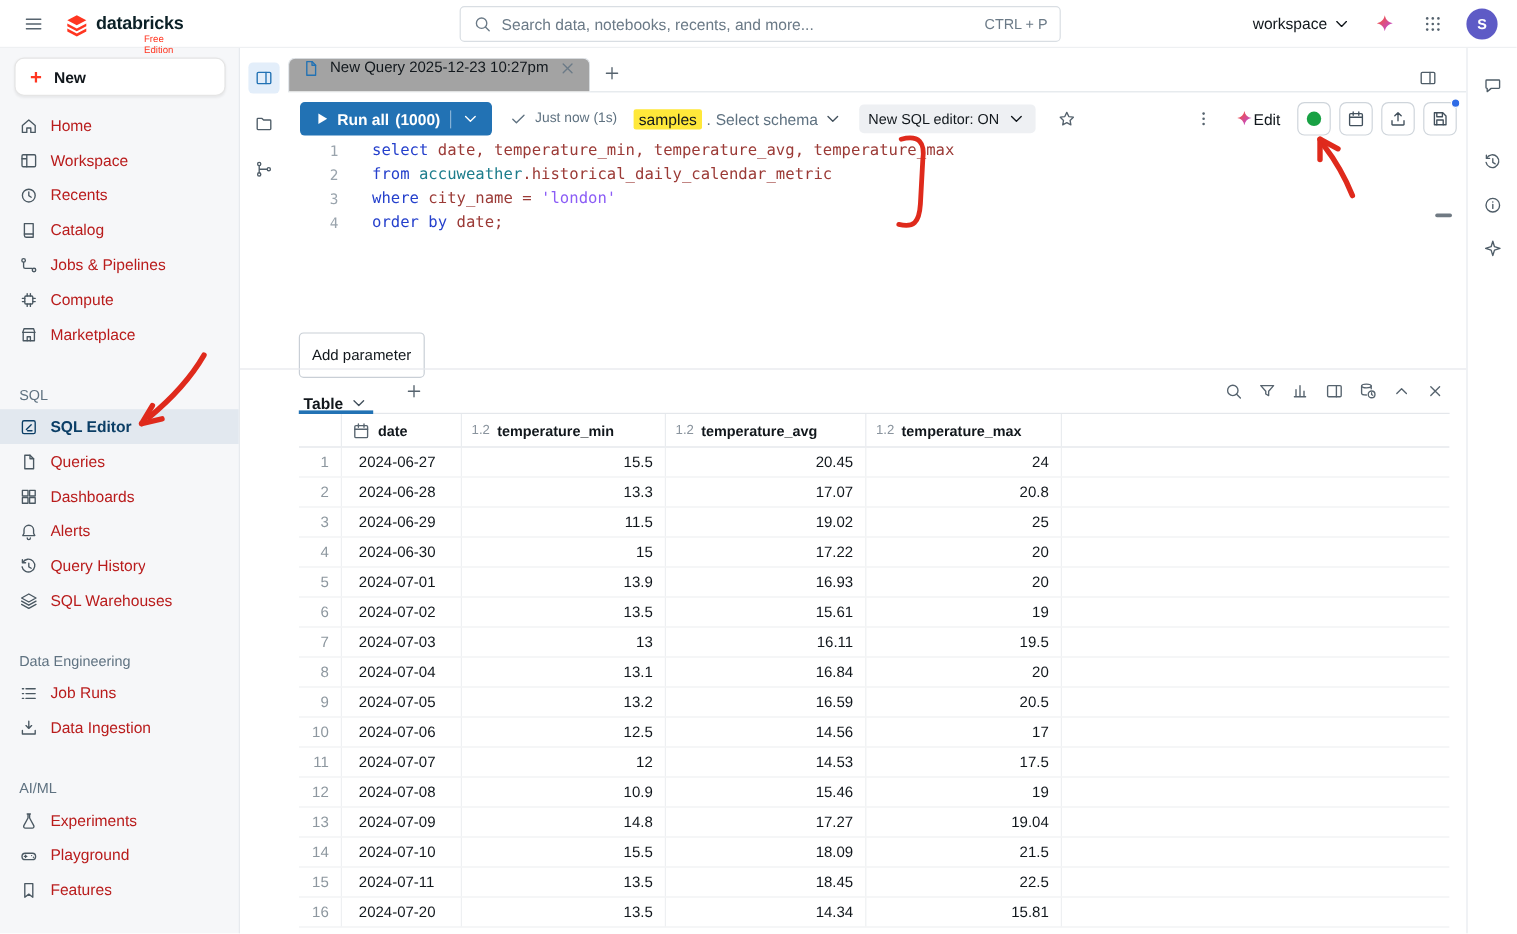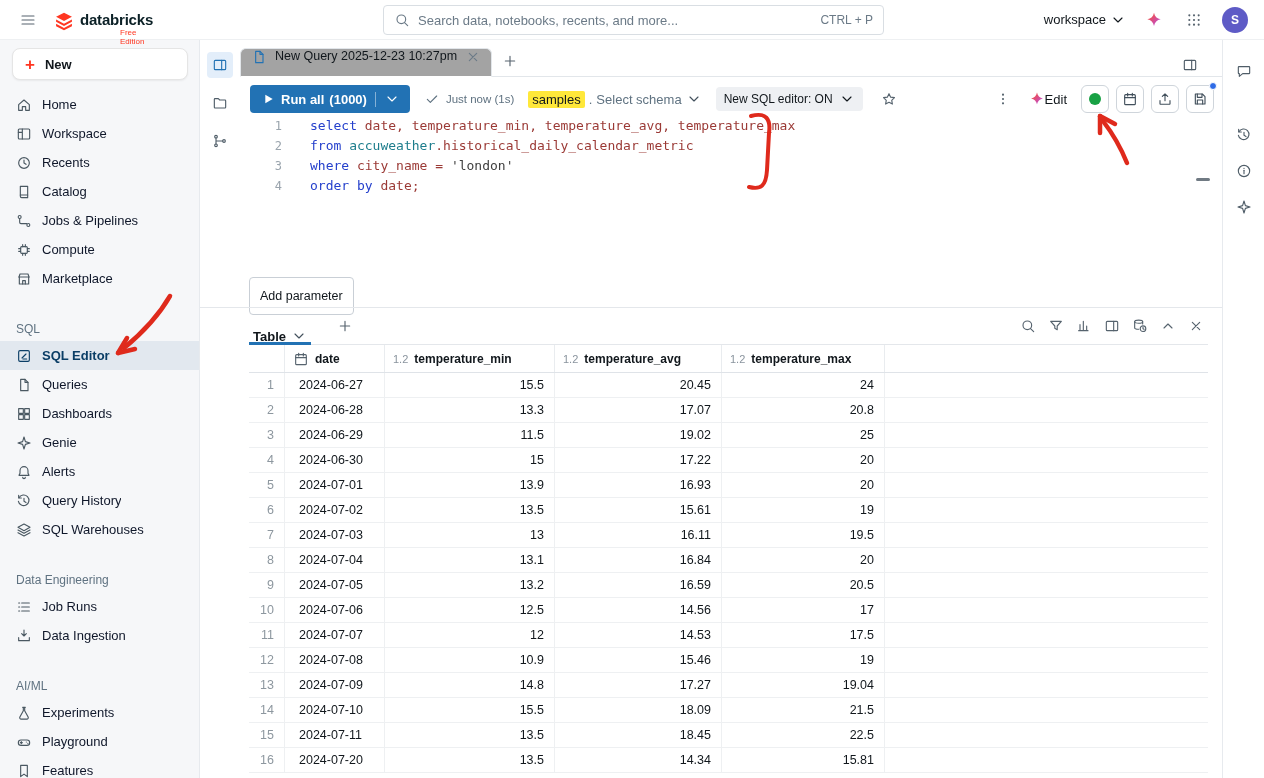--- a/index.html
+++ b/index.html
@@ -35,21 +35,21 @@
   .sidebar{position:absolute;left:0;top:40px;bottom:0;width:200px;background:#f6f7f9;
     border-right:1px solid #e7eaee;padding-top:8px;overflow:hidden}
   .new-btn{display:flex;align-items:center;gap:10px;width:176px;height:32px;margin:0 12px;
     background:#fff;border:1px solid #e5e5e5;border-radius:8px;box-shadow:0 1px 2px rgba(0,0,0,.06);
     padding:0 12px;font-size:13px;font-weight:700;color:#11171c}
   .new-btn .plus{color:var(--brand,#FF3621);font-size:17px;font-weight:700;line-height:1}
   .nav{margin-top:10px}
   .nav-title{margin-top:24px;height:24px;display:flex;align-items:center;padding-left:16px;
     font-size:12px;color:#5f7281}
   .nav-item{display:flex;align-items:center;gap:10px;height:29px;padding:0 10px 0 16px;
-    font-size:13px;color:#0f172a;cursor:pointer}
+    font-size:13px;color:#b91c1c;cursor:pointer}
   .nav-item svg{color:#4a5862}
   .nav-item.active{background:#e2e8ef;color:#0b3e66;font-weight:700}
   .nav-item.active svg{color:#0b3e66}
   .nav-label{white-space:nowrap;overflow:hidden;text-overflow:ellipsis}
 
   
   .rrail{position:absolute;right:0;top:40px;bottom:0;width:42px;background:#fff;
     border-left:1px solid #e7eaee;display:flex;flex-direction:column;align-items:center}
   .rrail .icbtn{width:26px;height:26px;color:#4f5d68}
   .rr-1{margin-top:18px}.rr-2{margin-top:38px}.rr-3{margin-top:10px}.rr-4{margin-top:10px}
@@ -91,21 +91,21 @@
   .greendot{width:12px;height:12px;border-radius:50%;background:var(--green,#18A144)}
   .badge{position:absolute;top:-4px;right:-4px;width:8px;height:8px;border-radius:50%;
     background:var(--badge,#2E6BE6);border:1.5px solid #fff}
 
   
   .codearea{position:absolute;left:40px;right:22px;top:76px;height:158px;
     font-family:"DejaVu Sans Mono",monospace;font-size:13px;line-height:20px}
   .code-line{display:flex;height:20px}
   .ln{width:42px;text-align:right;color:#9aa4ad;font-size:12px;flex:none}
   .lc{margin-left:28px;white-space:pre}
-  .tk-kw{color:#2540CC}.tk-id{color:#9B3A36}.tk-tbl{color:#1D7D8C}.tk-str{color:#404040}
+  .tk-kw{color:#2540CC}.tk-id{color:#9B3A36}.tk-tbl{color:#1D7D8C}.tk-str{color:#8b5cf6}
   .scroll-dash{position:absolute;right:12px;top:138px;width:14px;height:3px;border-radius:2px;background:#707a83}
 
   .addparam{position:absolute;left:49px;top:237px;height:38px;padding:0 10px;border:1px solid #c9cfd6;
     border-radius:4px;background:#fff;font-size:12.5px;color:#11171c}
   .split{position:absolute;left:0;right:0;top:267px;height:1px;background:#e4e7eb}
 
   
   .results{position:absolute;left:0;right:0;top:268px;bottom:0}
   .res-tabbar{position:absolute;left:49px;right:14px;top:0;height:37px;display:flex;align-items:center;
     border-bottom:1px solid #e4e7eb}
@@ -427,26 +427,20 @@
           <svg class="ic i16">
             <use href="#i-doc"></use>
           </svg>
           <span class="nav-label">Queries</span>
         </div>
         <div class="nav-item">
           <svg class="ic i16">
             <use href="#i-grid4"></use>
           </svg>
           <span class="nav-label">Dashboards</span>
-        </div>
-        <div class="nav-item">
-          <svg class="ic i16">
-            <use href="#i-spark4o"></use>
-          </svg>
-          <span class="nav-label">Genie</span>
         </div>
         <div class="nav-item">
           <svg class="ic i16">
             <use href="#i-bell"></use>
           </svg>
           <span class="nav-label">Alerts</span>
         </div>
         <div class="nav-item">
           <svg class="ic i16">
             <use href="#i-history"></use>

